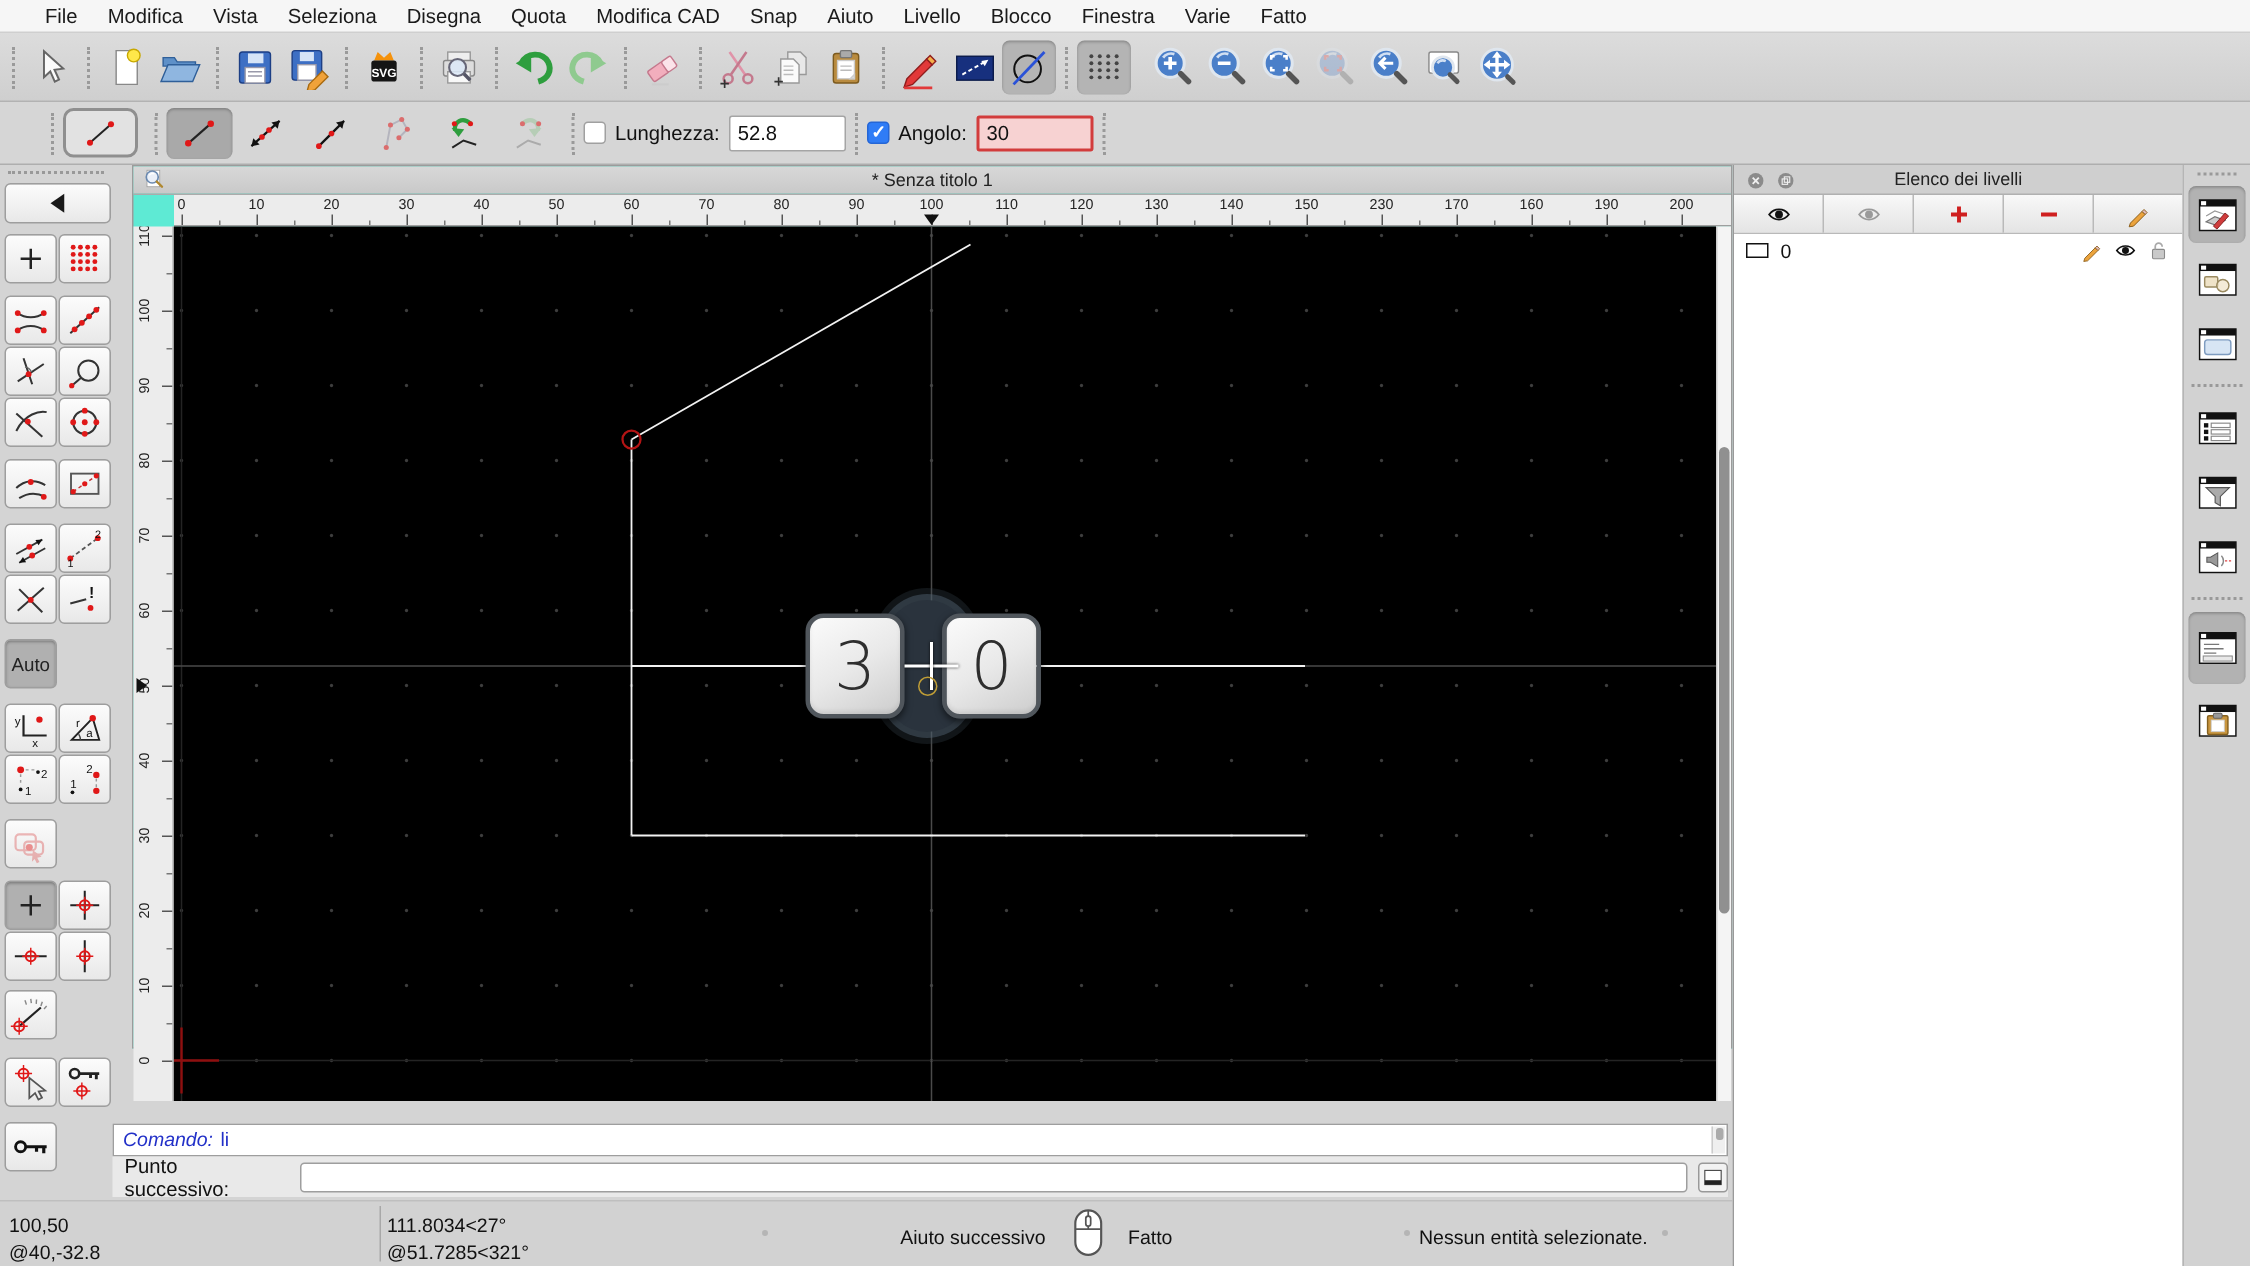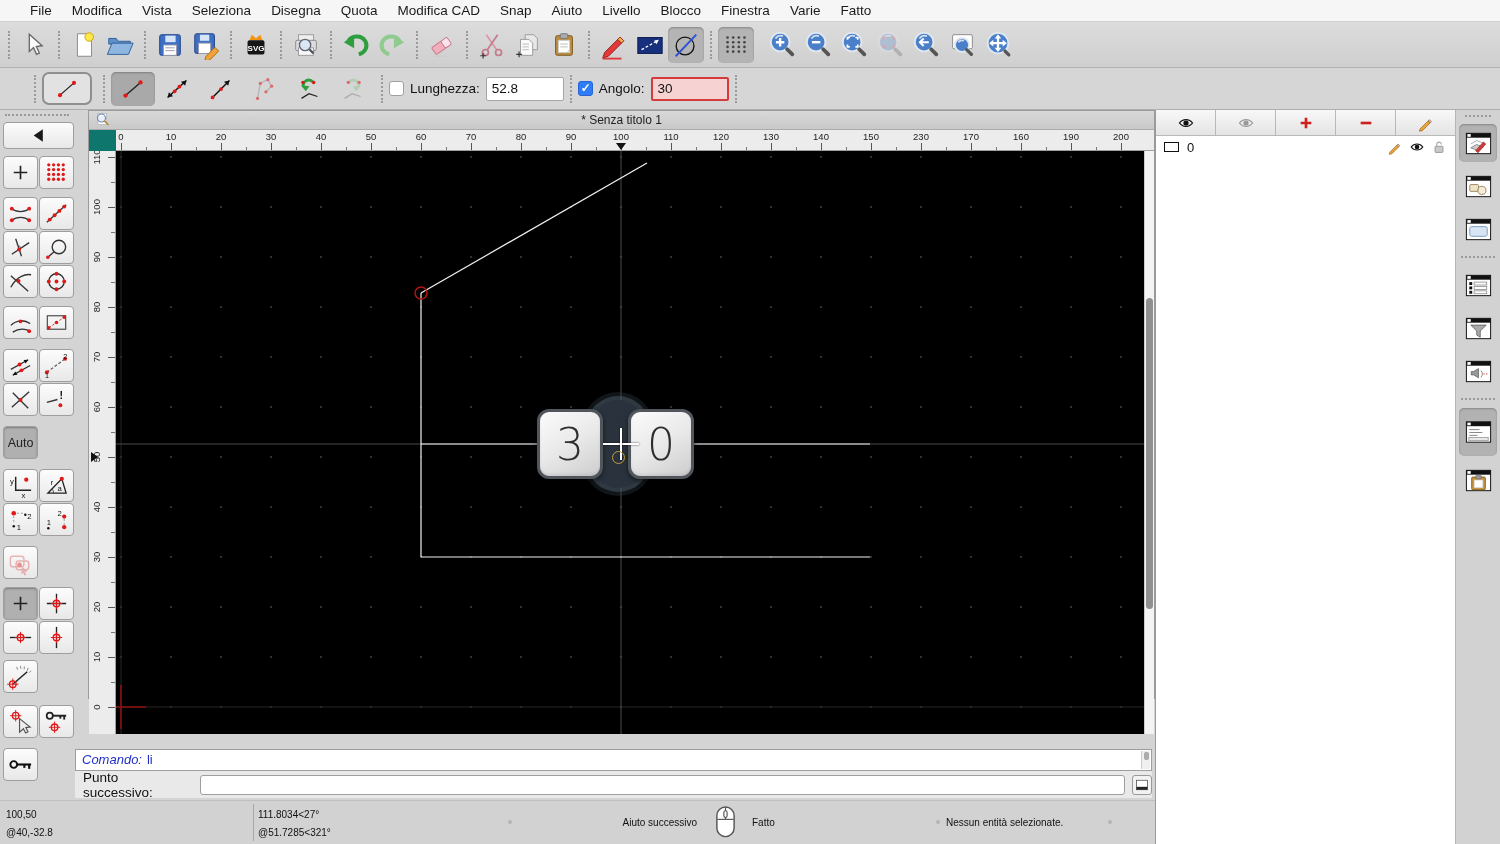--- a/index.html
+++ b/index.html
@@ -50,21 +50,21 @@
   .pal-row { display:flex; padding-left:3px; margin-bottom:1px; }
   .pal-btn { width:35px; height:33px; margin-right:1px; background:linear-gradient(#fcfcfc,#e8e8e8);
     border:1px solid #9e9e9e; border-radius:4px; display:flex; align-items:center; justify-content:center; }
   .pal-btn svg { width:27px; height:27px; }
   .pal-btn.wide { width:71px; height:27px; }
   .pal-btn.pressed { background:#b0b0b0; box-shadow:inset 0 1px 2px rgba(0,0,0,.3); }
   .pal-btn .pal-label { font-size:12.5px; color:#222; }
 
   
   .drawing-window { position:absolute; left:88px; top:110px; width:1067px; height:589px;
-    background:#0f766e; border:1px solid #9b9b9b; }
+    background:#5eead4; border:1px solid #9b9b9b; }
   .win-titlebar { position:relative; height:19px; background:linear-gradient(#d8d8d8,#c9c9c9);
     border-bottom:1px solid #ababab; text-align:center; font-size:12px; line-height:18px; color:#222; }
   .win-icon { position:absolute; left:6px; top:1px; width:16px; height:16px; }
   .win-icon svg { width:16px; height:16px; }
   .h-ruler { position:absolute; left:27px; top:19px; right:0; height:21px; background:#ececec;
     border-bottom:1px solid #9e9e9e; overflow:hidden; font-size:9.5px; color:#222; }
   .h-ruler .lbl { position:absolute; top:1px; width:30px; text-align:center; }
   .h-ruler .tick { position:absolute; top:13px; width:1px; height:7px; background:#555; }
   .h-ruler .mtick { position:absolute; top:17px; width:1px; height:3px; background:#777; }
   .h-marker { position:absolute; top:13px; width:0; height:0; border-left:5px solid transparent;
@@ -113,21 +113,21 @@
   .cmd-input-row { position:absolute; left:75px; top:771px; width:1077px; height:27px; background:#e9e9e9;
     display:flex; align-items:center; padding-left:8px; font-size:13.5px; }
   .cmd-input { margin-left:8px; width:928px; height:20px; border:1px solid #9e9e9e; border-radius:3px;
     background:#fff; font-family:"Liberation Sans",sans-serif; font-size:13px; padding:0 4px; }
   .kbd-btn { margin-left:7px; width:20px; height:20px; background:#f2f2f2; border:1px solid #999;
     border-radius:3px; display:flex; align-items:center; justify-content:center; }
   .kbd-btn svg { width:16px; height:16px; }
 
   
   .statusbar { position:absolute; left:0; top:800px; width:1155px; height:44px; background:#d2d2d2;
-    border-top:1px solid #bfbfbf; font-size:10px; color:#111; }
+    border-top:1px solid #bfbfbf; font-size:13px; color:#111; }
   .statusbar .abs { position:absolute; left:6px; top:8px; }
   .statusbar .rel { position:absolute; left:6px; top:26px; }
   .sb-sep { position:absolute; left:253px; top:3px; height:37px; border-left:1px solid #a8a8a8; }
   .statusbar .polar { position:absolute; left:258px; top:8px; }
   .statusbar .polar-rel { position:absolute; left:258px; top:26px; }
   .sb-dot { position:absolute; width:4px; height:4px; border-radius:50%; background:#b5b5b5; top:19px; }
   .statusbar .hint-left { position:absolute; left:555px; width:142px; text-align:right; top:16px; }
   .sb-mouse { position:absolute; left:714px; top:4px; width:23px; height:35px; }
   .statusbar .fatto { position:absolute; left:752px; top:16px; }
   .statusbar .selinfo { position:absolute; left:946px; top:16px; }
@@ -1320,20 +1320,36 @@
         <rect x="10.3" y="6" width="3.4" height="7" rx="1.7" fill="#fff" stroke="#555" stroke-width="1.2"></rect>
       </svg>
     </span>
   <span class="fatto">Fatto</span>
   <div class="sb-dot" style="left:936px;"></div>
   <span class="selinfo">Nessun entità selezionate.</span>
   <div class="sb-dot" style="left:1108px;"></div>
 </div>
 
 <div class="layer-panel">
+  <div class="lp-titlebar">
+    <span class="lp-btn lp-close" id="lp-close">
+        <svg viewBox="0 0 22 22" xmlns="http://www.w3.org/2000/svg">
+          <circle cx="11" cy="11" r="7.5" fill="#8b8b8b"></circle>
+          <path d="M8 8 l6 6 M14 8 l-6 6" stroke="#efefef" stroke-width="1.8"></path>
+        </svg>
+      </span>
+    <span class="lp-btn lp-undock" id="lp-undock">
+        <svg viewBox="0 0 22 22" xmlns="http://www.w3.org/2000/svg">
+          <circle cx="11" cy="11" r="7.5" fill="#8b8b8b"></circle>
+          <rect x="7.5" y="9.2" width="5.3" height="5.3" fill="none" stroke="#efefef" stroke-width="1.1"></rect>
+          <rect x="9.6" y="7.2" width="5.3" height="5.3" fill="none" stroke="#efefef" stroke-width="1.1"></rect>
+        </svg>
+      </span>
+    <span>Elenco dei livelli</span>
+  </div>
   <div class="lp-toolbar" id="lp-toolbar">
       <div class="lp-tb-btn">
         <span>
           <svg viewBox="0 0 22 22" xmlns="http://www.w3.org/2000/svg">
             <path d="M3 11 C7 5.5 15 5.5 19 11 C15 16.5 7 16.5 3 11Z" fill="none" stroke="#111" stroke-width="1.5"></path>
             <circle cx="11" cy="11" r="3.2" fill="#111"></circle>
           </svg>
         </span>
       </div>
       <div class="lp-tb-btn">

